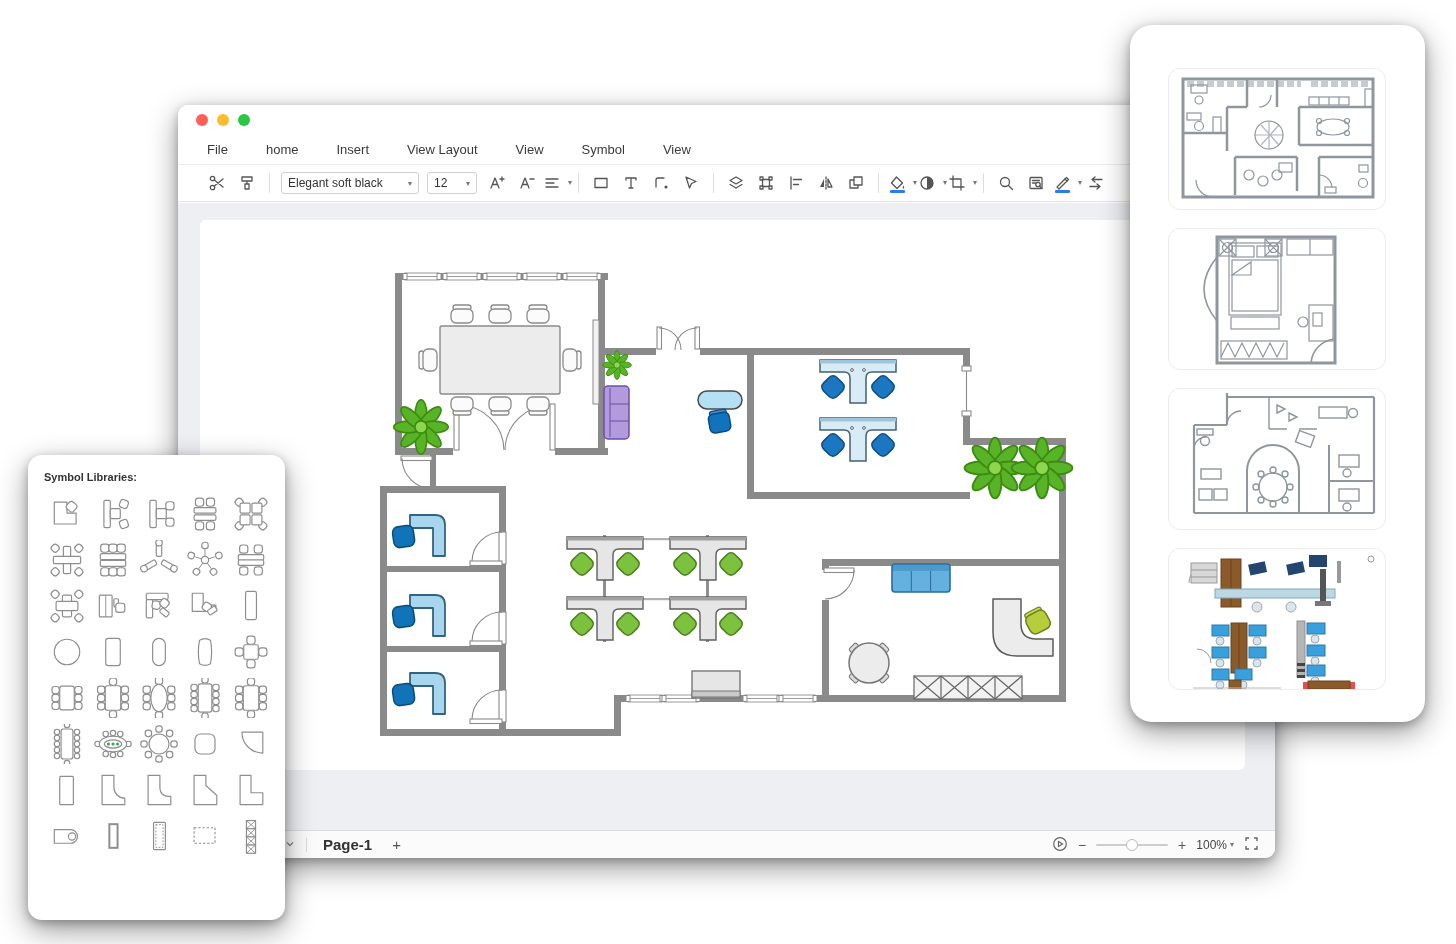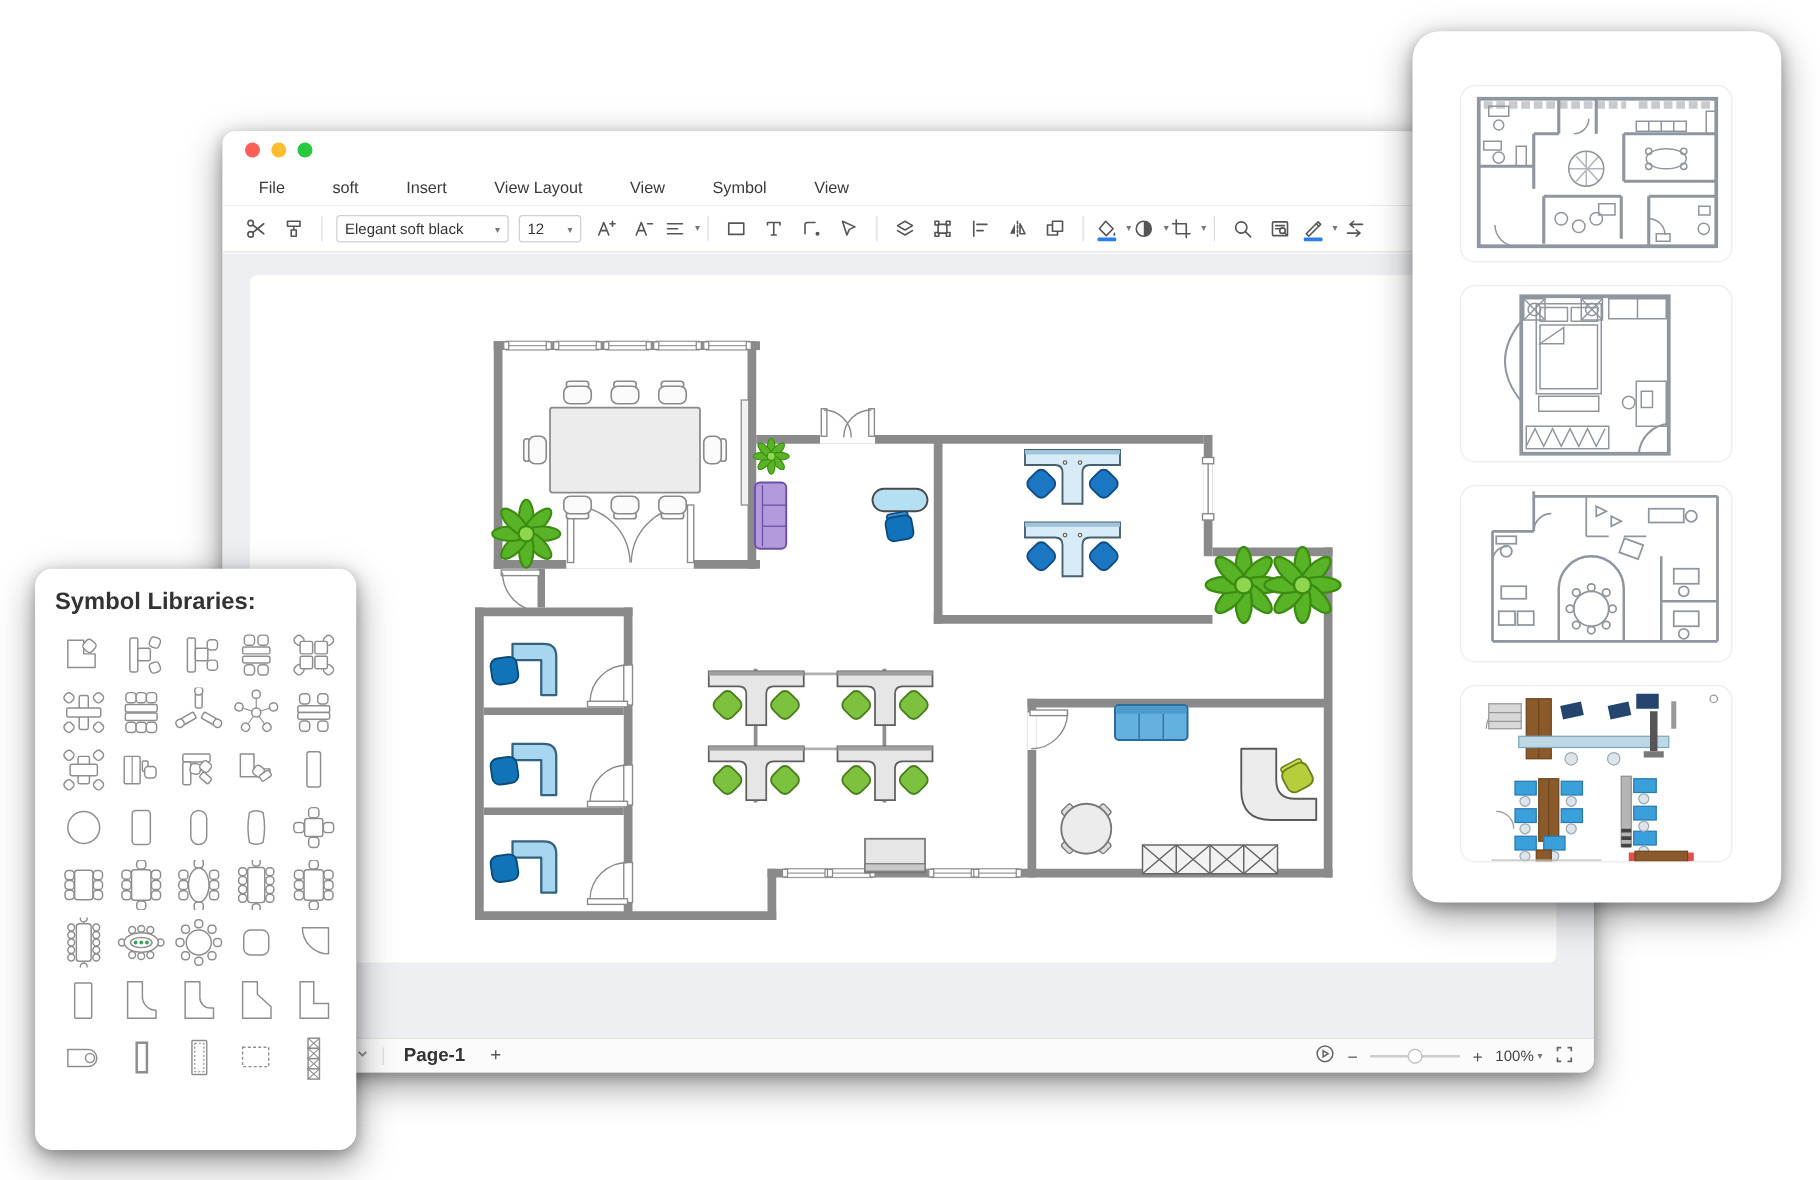--- a/index.html
+++ b/index.html
@@ -5,21 +5,21 @@
   *{margin:0;padding:0;box-sizing:border-box}
   html,body{width:1456px;height:944px;background:#fff;font-family:"Liberation Sans",sans-serif;overflow:hidden}
   .stage{position:relative;width:1456px;height:934px}
   .float{box-shadow:0 10px 30px rgba(0,0,0,.40),0 3px 10px rgba(0,0,0,.25)}
   
   .window{position:absolute;left:178px;top:105px;width:1097px;height:753px;background:#fff;border-radius:10px;overflow:hidden;z-index:1}
   .titlebar{height:30px;display:flex;align-items:center;padding-left:18px;background:#fff}
   .dot{width:12px;height:12px;border-radius:50%;margin-right:9px}
   .menubar{height:30px;display:flex;align-items:center;padding-left:10px;border-bottom:1px solid #ececec;background:#fff}
   .menu-item{padding:0 19px;font-size:13px;color:#3a3a3a;cursor:default}
-  .toolbar{height:37px;display:flex;align-items:center;padding-left:12px;background:#fff;border-bottom:1px solid #e3e3e3}
+  .toolbar{height:37px;display:flex;align-items:center;padding-left:24px;background:#fff;border-bottom:1px solid #e3e3e3}
   .tool{display:inline-flex;align-items:center;justify-content:center;position:relative;min-width:28px;height:28px;margin:0 1px;border-radius:4px;flex-direction:column}
   .tool svg{display:block}
   .tool .ul{display:block;width:15px;height:3px;border-radius:1px;margin-top:-2px}
   .tool .caret,.tselect .caret{font-size:8px;color:#777;margin-left:3px}
   .tool .caret{position:absolute;right:-2px;top:9px}
   .tool.w{padding-right:8px}
   .tsep{width:1px;height:20px;background:#ddd;margin:0 7px}
   .tselect{display:flex;align-items:center;justify-content:space-between;height:22px;border:1px solid #cfcfcf;border-radius:3px;padding:0 6px;font-size:12px;color:#333;width:138px;margin:0 4px;background:#fff}
   .tselect.narrow{width:50px}
   .canvas{position:absolute;left:0;right:0;top:98px;bottom:28px;background:#edeff3}
@@ -32,38 +32,38 @@
   .add-page{font-size:15px;color:#555;padding:0 14px}
   .sb-right{display:flex;align-items:center;gap:10px;padding-right:16px}
   .slider{position:relative;width:72px;height:2px;background:#ccc;border-radius:1px}
   .slider .thumb{position:absolute;top:-5px;left:42%;width:12px;height:12px;border-radius:50%;background:#fff;border:1px solid #bbb}
   .zoom-text{display:flex;align-items:center;color:#444;font-size:12px}
   
   .rpanel{position:absolute;left:1130px;top:25px;width:295px;height:697px;background:#fff;border-radius:22px;z-index:3;padding:43px 38px}
   .thumb-card{width:218px;height:142px;border:1px solid #ececec;border-radius:12px;background:#fff;margin-bottom:18px;overflow:hidden}
   
   .lpanel{position:absolute;left:28px;top:455px;width:257px;height:465px;background:#fff;border-radius:14px;z-index:3;padding:16px 12px 8px 16px}
-  .lpanel h3{font-size:19px;font-weight:bold;color:#333;margin-bottom:8px}
+  .lpanel h3{font-size:11px;font-weight:bold;color:#333;margin-bottom:8px}
   .symgrid{display:grid;grid-template-columns:repeat(5,46px);grid-auto-rows:46px}
   .symcell{display:flex;align-items:center;justify-content:center}
 </style>
 </head>
 <body>
 
 <div class="stage">
 
   <div class="window float">
     <div class="titlebar">
       <span class="dot" style="background:#ff5f57"></span>
       <span class="dot" style="background:#febc2e"></span>
       <span class="dot" style="background:#28c840"></span>
     </div>
     <div class="menubar">
         <span class="menu-item">File</span>
-        <span class="menu-item">soft</span>
+        <span class="menu-item">home</span>
         <span class="menu-item">Insert</span>
         <span class="menu-item">View Layout</span>
         <span class="menu-item">View</span>
         <span class="menu-item">Symbol</span>
         <span class="menu-item">View</span>
       </div>
     <div class="toolbar">
         <span class="tool">
           <svg viewBox="0 0 18 18" width="18" height="18" fill="none" stroke="#555" stroke-width="1.3" stroke-linecap="round" stroke-linejoin="round">
             <circle cx="4.5" cy="13.5" r="2.2"></circle>

